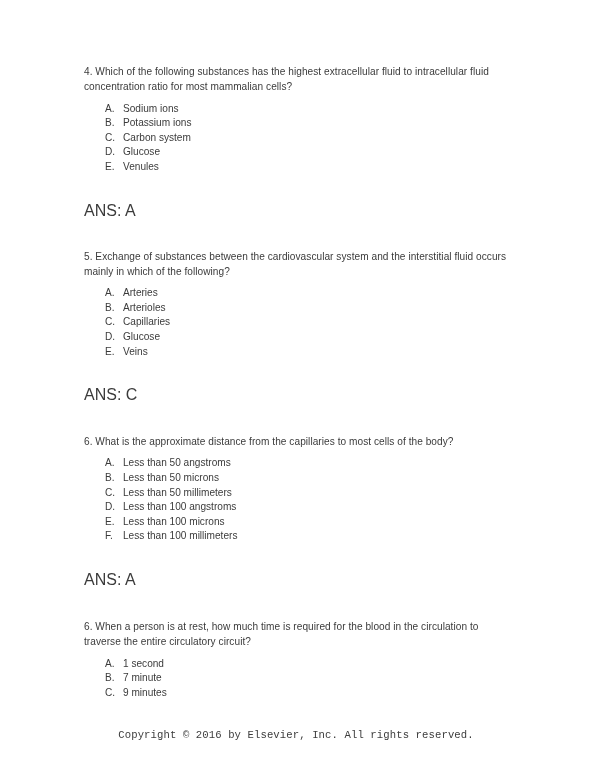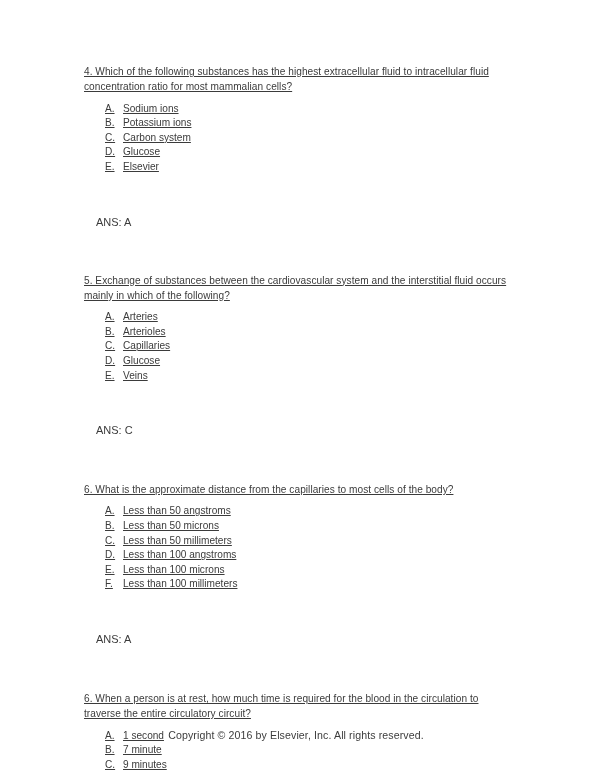--- a/index.html
+++ b/index.html
@@ -28,21 +28,20 @@
 
   .content {
     position: absolute;
     left: 84px;
     top: 64px;
     width: 430px;
   }
 
   .qblock {
     margin: 0 0 0 0;
-    text-decoration: underline;
   }
 
   .question {
     font-size: 10.1px;
     line-height: 15.3px;
     color: #3b3b3b;
     margin: 0;
     text-align: left;
     letter-spacing: 0.005em;
   }
@@ -65,41 +64,41 @@
     display: inline-block;
     width: 18px;
     flex: 0 0 18px;
   }
 
   .option .otext {
     display: inline-block;
   }
 
   .answer {
-    font-size: 11px;
+    font-size: 16px;
     line-height: 15px;
     color: #3b3b3b;
-    margin: 12px;
+    margin: 0;
   }
 
   
   .gap-q4-ans   { height: 28px; }
   .gap-ans-q5   { height: 31px; }
   .gap-q5-ans   { height: 28px; }
   .gap-ans-q6   { height: 32px; }
   .gap-q6-ans   { height: 28px; }
   .gap-ans-q7   { height: 32px; }
 
   .footer {
     position: absolute;
     left: 0;
     top: 729px;
     width: 592px;
     text-align: center;
-    font-family: Liberation Sans, sans-serif;
+    font-family: Liberation Mono, monospace;
     font-size: 10.6px;
     color: #3c3c3c;
     letter-spacing: 0.01em;
   }
 </style>
 </head>
 <body>
 
 <div class="page">
 
@@ -119,21 +118,21 @@
         <li class="option">
           <span class="letter">C.</span>
           <span class="otext">Carbon system</span>
         </li>
         <li class="option">
           <span class="letter">D.</span>
           <span class="otext">Glucose</span>
         </li>
         <li class="option">
           <span class="letter">E.</span>
-          <span class="otext">Elsevier</span>
+          <span class="otext">Venules</span>
         </li>
       </ul>
     </div>
 
     <div class="gap-q4-ans"></div>
     <p class="answer">ANS: A</p>
     <div class="gap-ans-q5"></div>
 
     <div class="qblock">
       <p class="question">5.  Exchange of substances between the cardiovascular system and the interstitial fluid occurs mainly in which of the following?</p>

